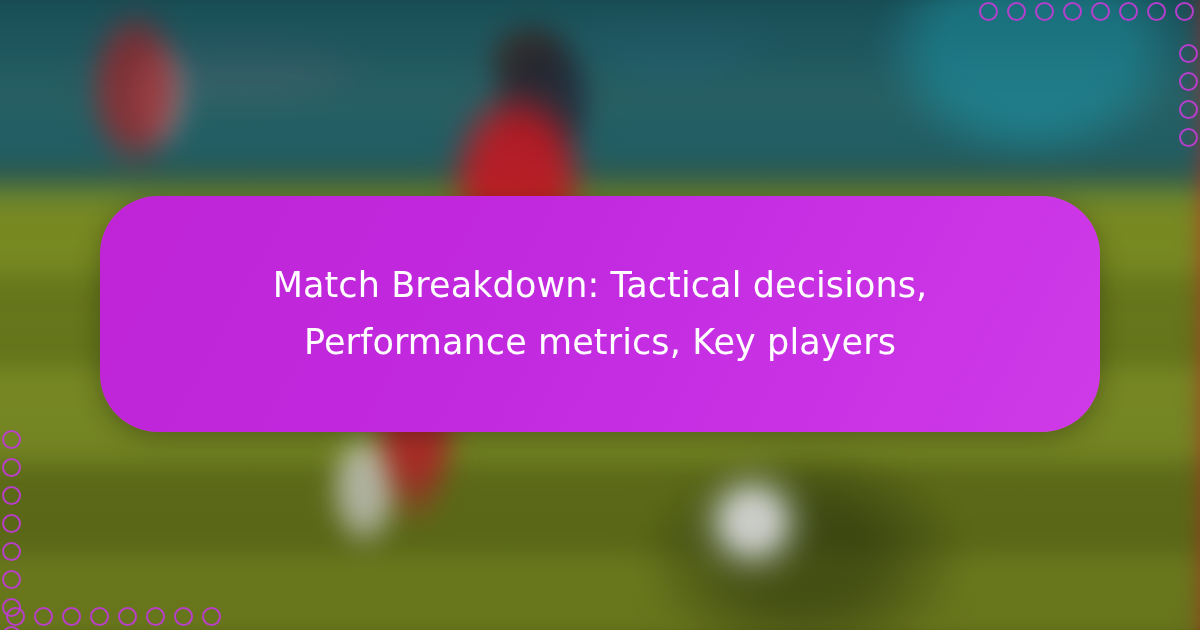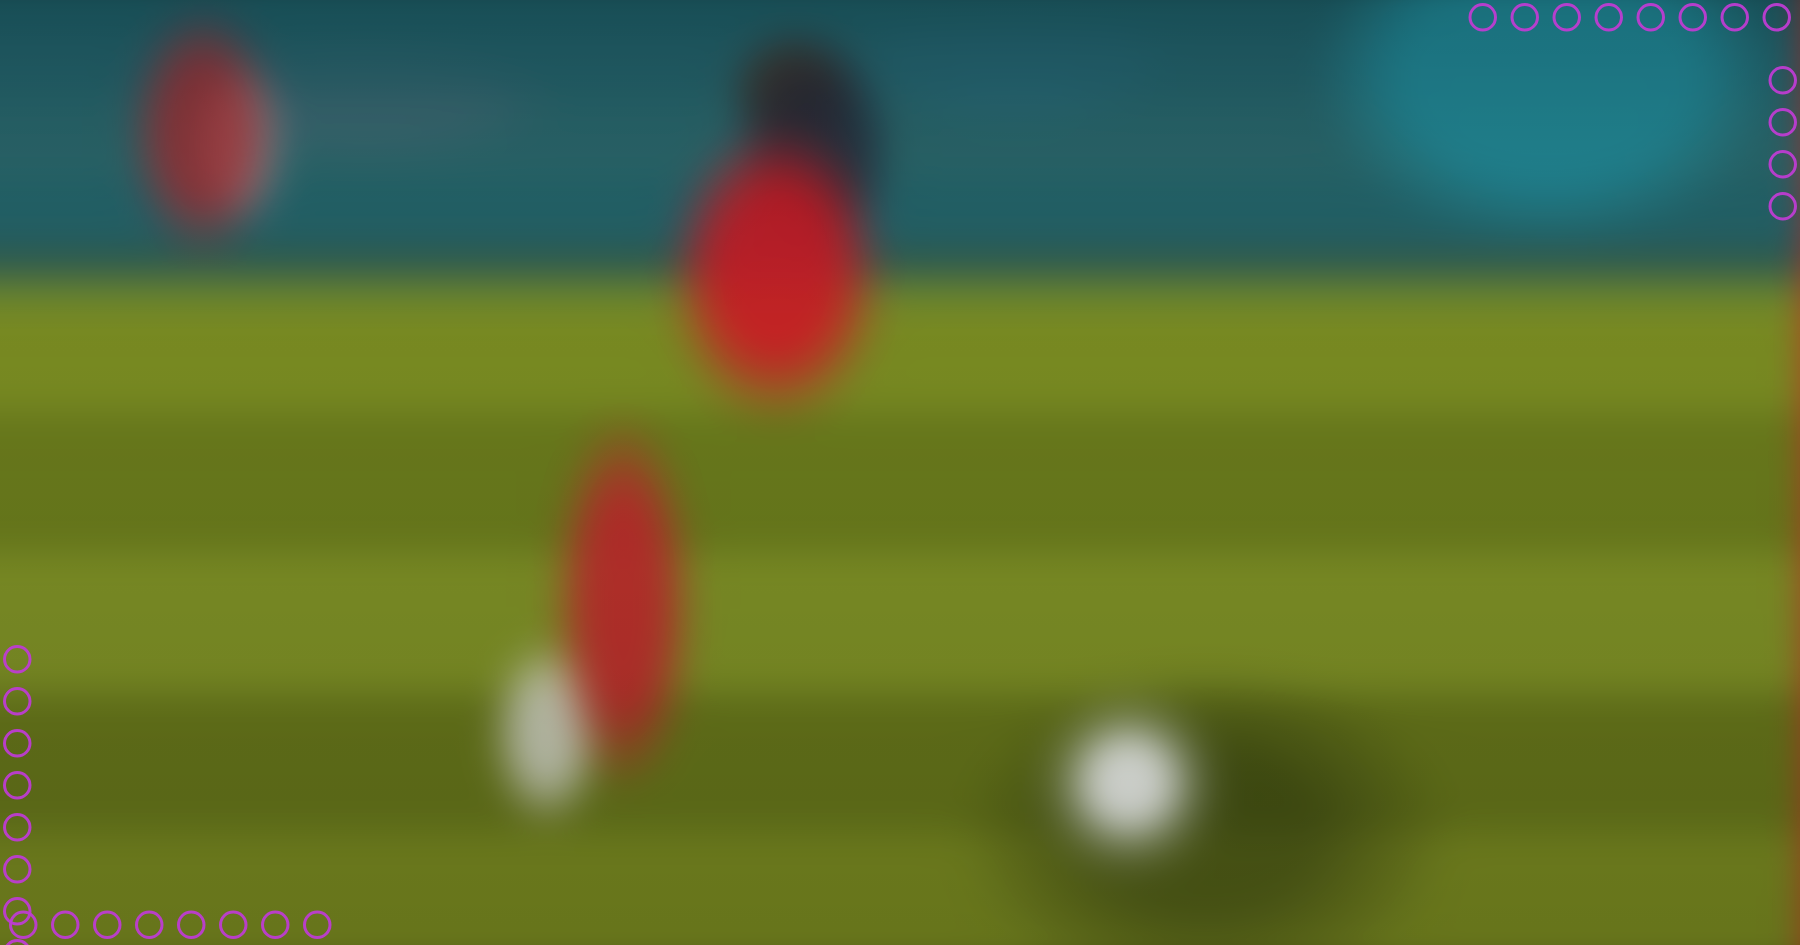--- a/index.html
+++ b/index.html
@@ -153,14 +153,17 @@
     <span class="dot"></span>
     <span class="dot"></span>
     <span class="dot"></span>
     <span class="dot"></span>
     <span class="dot"></span>
     <span class="dot"></span>
     <span class="dot"></span>
     <span class="dot"></span>
   </div>
 
+  <div class="card">
+    <div class="card-title">Match Breakdown: Tactical decisions, Performance metrics, Key players</div>
+  </div>
 
 </div>
 
 </body></html>

